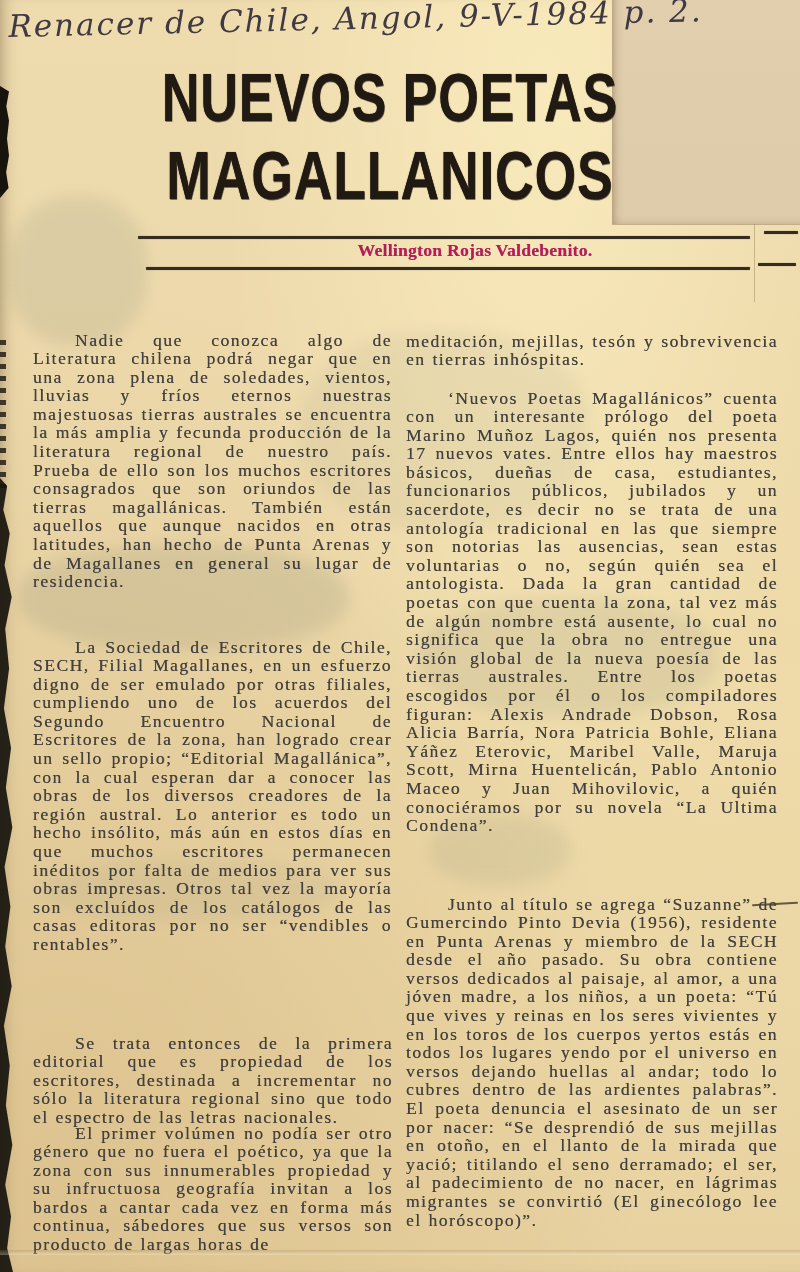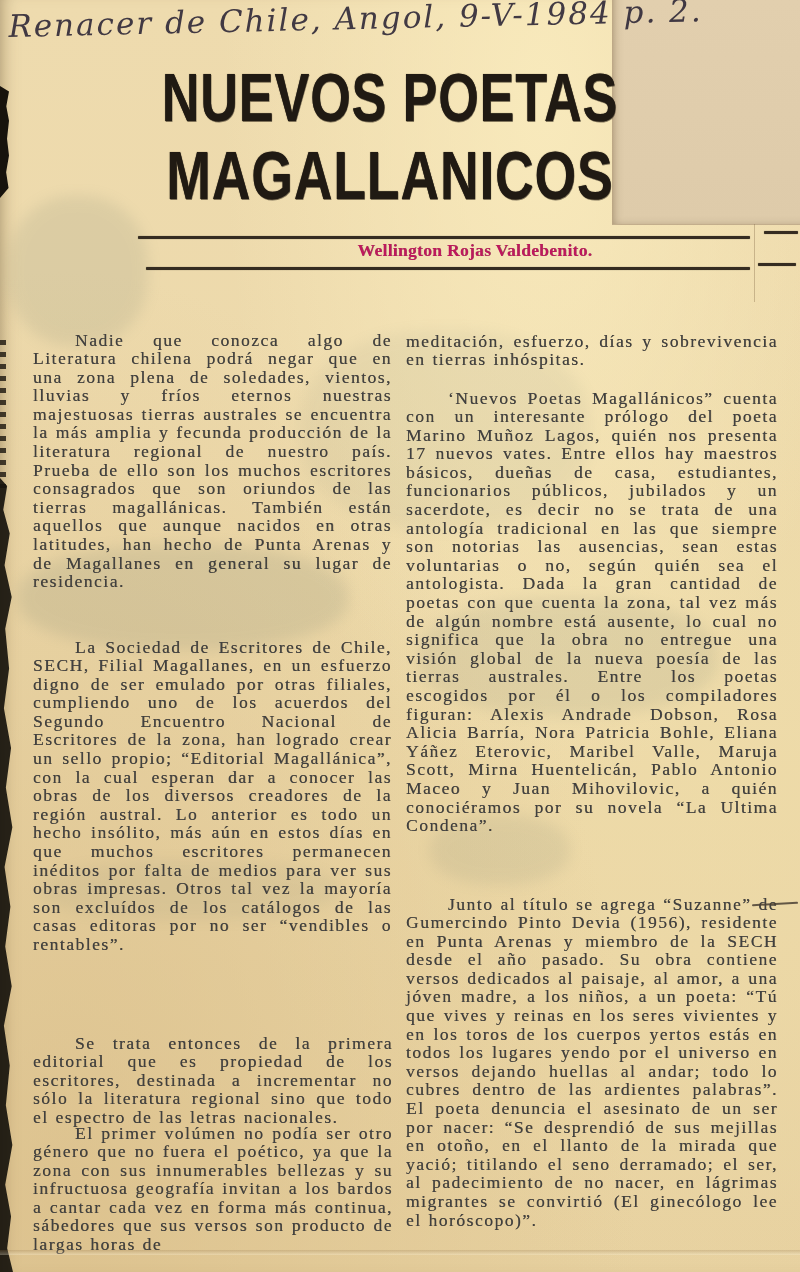--- a/index.html
+++ b/index.html
@@ -136,21 +136,21 @@
 
 <div class="rule rule-top"></div>
 <div class="rule rule-top-dash"></div>
 <div class="byline">Wellington Rojas Valdebenito.</div>
 <div class="rule rule-bottom"></div>
 <div class="rule rule-bottom-dash"></div>
 
 <p class="para pl0">Nadie que conozca algo de Literatura chilena podrá negar que en una zona plena de soledades, vientos, lluvias y fríos eternos nuestras majestuosas tierras australes se encuentra la más amplia y fecunda producción de la literatura regional de nuestro país. Prueba de ello son los muchos escritores consagrados que son oriundos de las tierras magallánicas. También están aquellos que aunque nacidos en otras latitudes, han hecho de Punta Arenas y de Magallanes en general su lugar de residencia.</p>
 <p class="para pl1">La Sociedad de Escritores de Chile, SECH, Filial Magallanes, en un esfuerzo digno de ser emulado por otras filiales, cumpliendo uno de los acuerdos del Segundo Encuentro Nacional de Escritores de la zona, han logrado crear un sello propio; “Editorial Magallánica”, con la cual esperan dar a conocer las obras de los diversos creadores de la región austral. Lo anterior es todo un hecho insólito, más aún en estos días en que muchos escritores permanecen inéditos por falta de medios para ver sus obras impresas. Otros tal vez la mayoría son excluídos de los catálogos de las casas editoras por no ser “vendibles o rentables”.</p>
 <p class="para pl2">Se trata entonces de la primera editorial que es propiedad de los escritores, destinada a incrementar no sólo la literatura regional sino que todo el espectro de las letras nacionales.</p>
-<p class="para pl3">El primer volúmen no podía ser otro género que no fuera el poético, ya que la zona con sus innumerables bellezas y su infructuosa geografía invitan a los bardos a cantar cada vez en forma más continua, sábedores que sus versos son producto de largas horas de</p>
+<p class="para pl3">El primer volúmen no podía ser otro género que no fuera el poético, ya que la zona con sus innumerables propiedad y su infructuosa geografía invitan a los bardos a cantar cada vez en forma más continua, sábedores que sus versos son producto de largas horas de</p>
 
-<p class="para pr0 no-indent">meditación, esfuerzo, días y sobrevivencia en tierras inhóspitas.</p>
+<p class="para pr0 no-indent">meditación, mejillas, tesón y sobrevivencia en tierras inhóspitas.</p>
 <p class="para pr1">‘Nuevos Poetas Magallánicos” cuenta con un interesante prólogo del poeta Marino Muñoz Lagos, quién nos presenta 17 nuevos vates. Entre ellos hay maestros básicos, dueñas de casa, estudiantes, funcionarios públicos, jubilados y un sacerdote, es decir no se trata de una antología tradicional en las que siempre son notorias las ausencias, sean estas voluntarias o no, según quién sea el antologista. Dada la gran cantidad de poetas con que cuenta la zona, tal vez más de algún nombre está ausente, lo cual no significa que la obra no entregue una visión global de la nueva poesía de las tierras australes. Entre los poetas escogidos por él o los compiladores figuran: Alexis Andrade Dobson, Rosa Alicia Barría, Nora Patricia Bohle, Eliana Yáñez Eterovic, Maribel Valle, Maruja Scott, Mirna Huentelicán, Pablo Antonio Maceo y Juan Mihovilovic, a quién conociéramos por su novela “La Ultima Condena”.</p>
 <p class="para pr2">Junto al título se agrega “Suzanne” de Gumercindo Pinto Devia (1956), residente en Punta Arenas y miembro de la SECH desde el año pasado. Su obra contiene versos dedicados al paisaje, al amor, a una jóven madre, a los niños, a un poeta: “Tú que vives y reinas en los seres vivientes y en los toros de los cuerpos yertos estás en todos los lugares yendo por el universo en versos dejando huellas al andar; todo lo cubres dentro de las ardientes palabras”. El poeta denuncia el asesinato de un ser por nacer: “Se desprendió de sus mejillas en otoño, en el llanto de la mirada que yació; titilando el seno derramado; el ser, al padecimiento de no nacer, en lágrimas migrantes se convirtió (El ginecólogo lee el horóscopo)”.</p>
 
 <div class="pen-dash"></div>
 
 <div class="crease-bottom"></div>
 
 </body></html>

